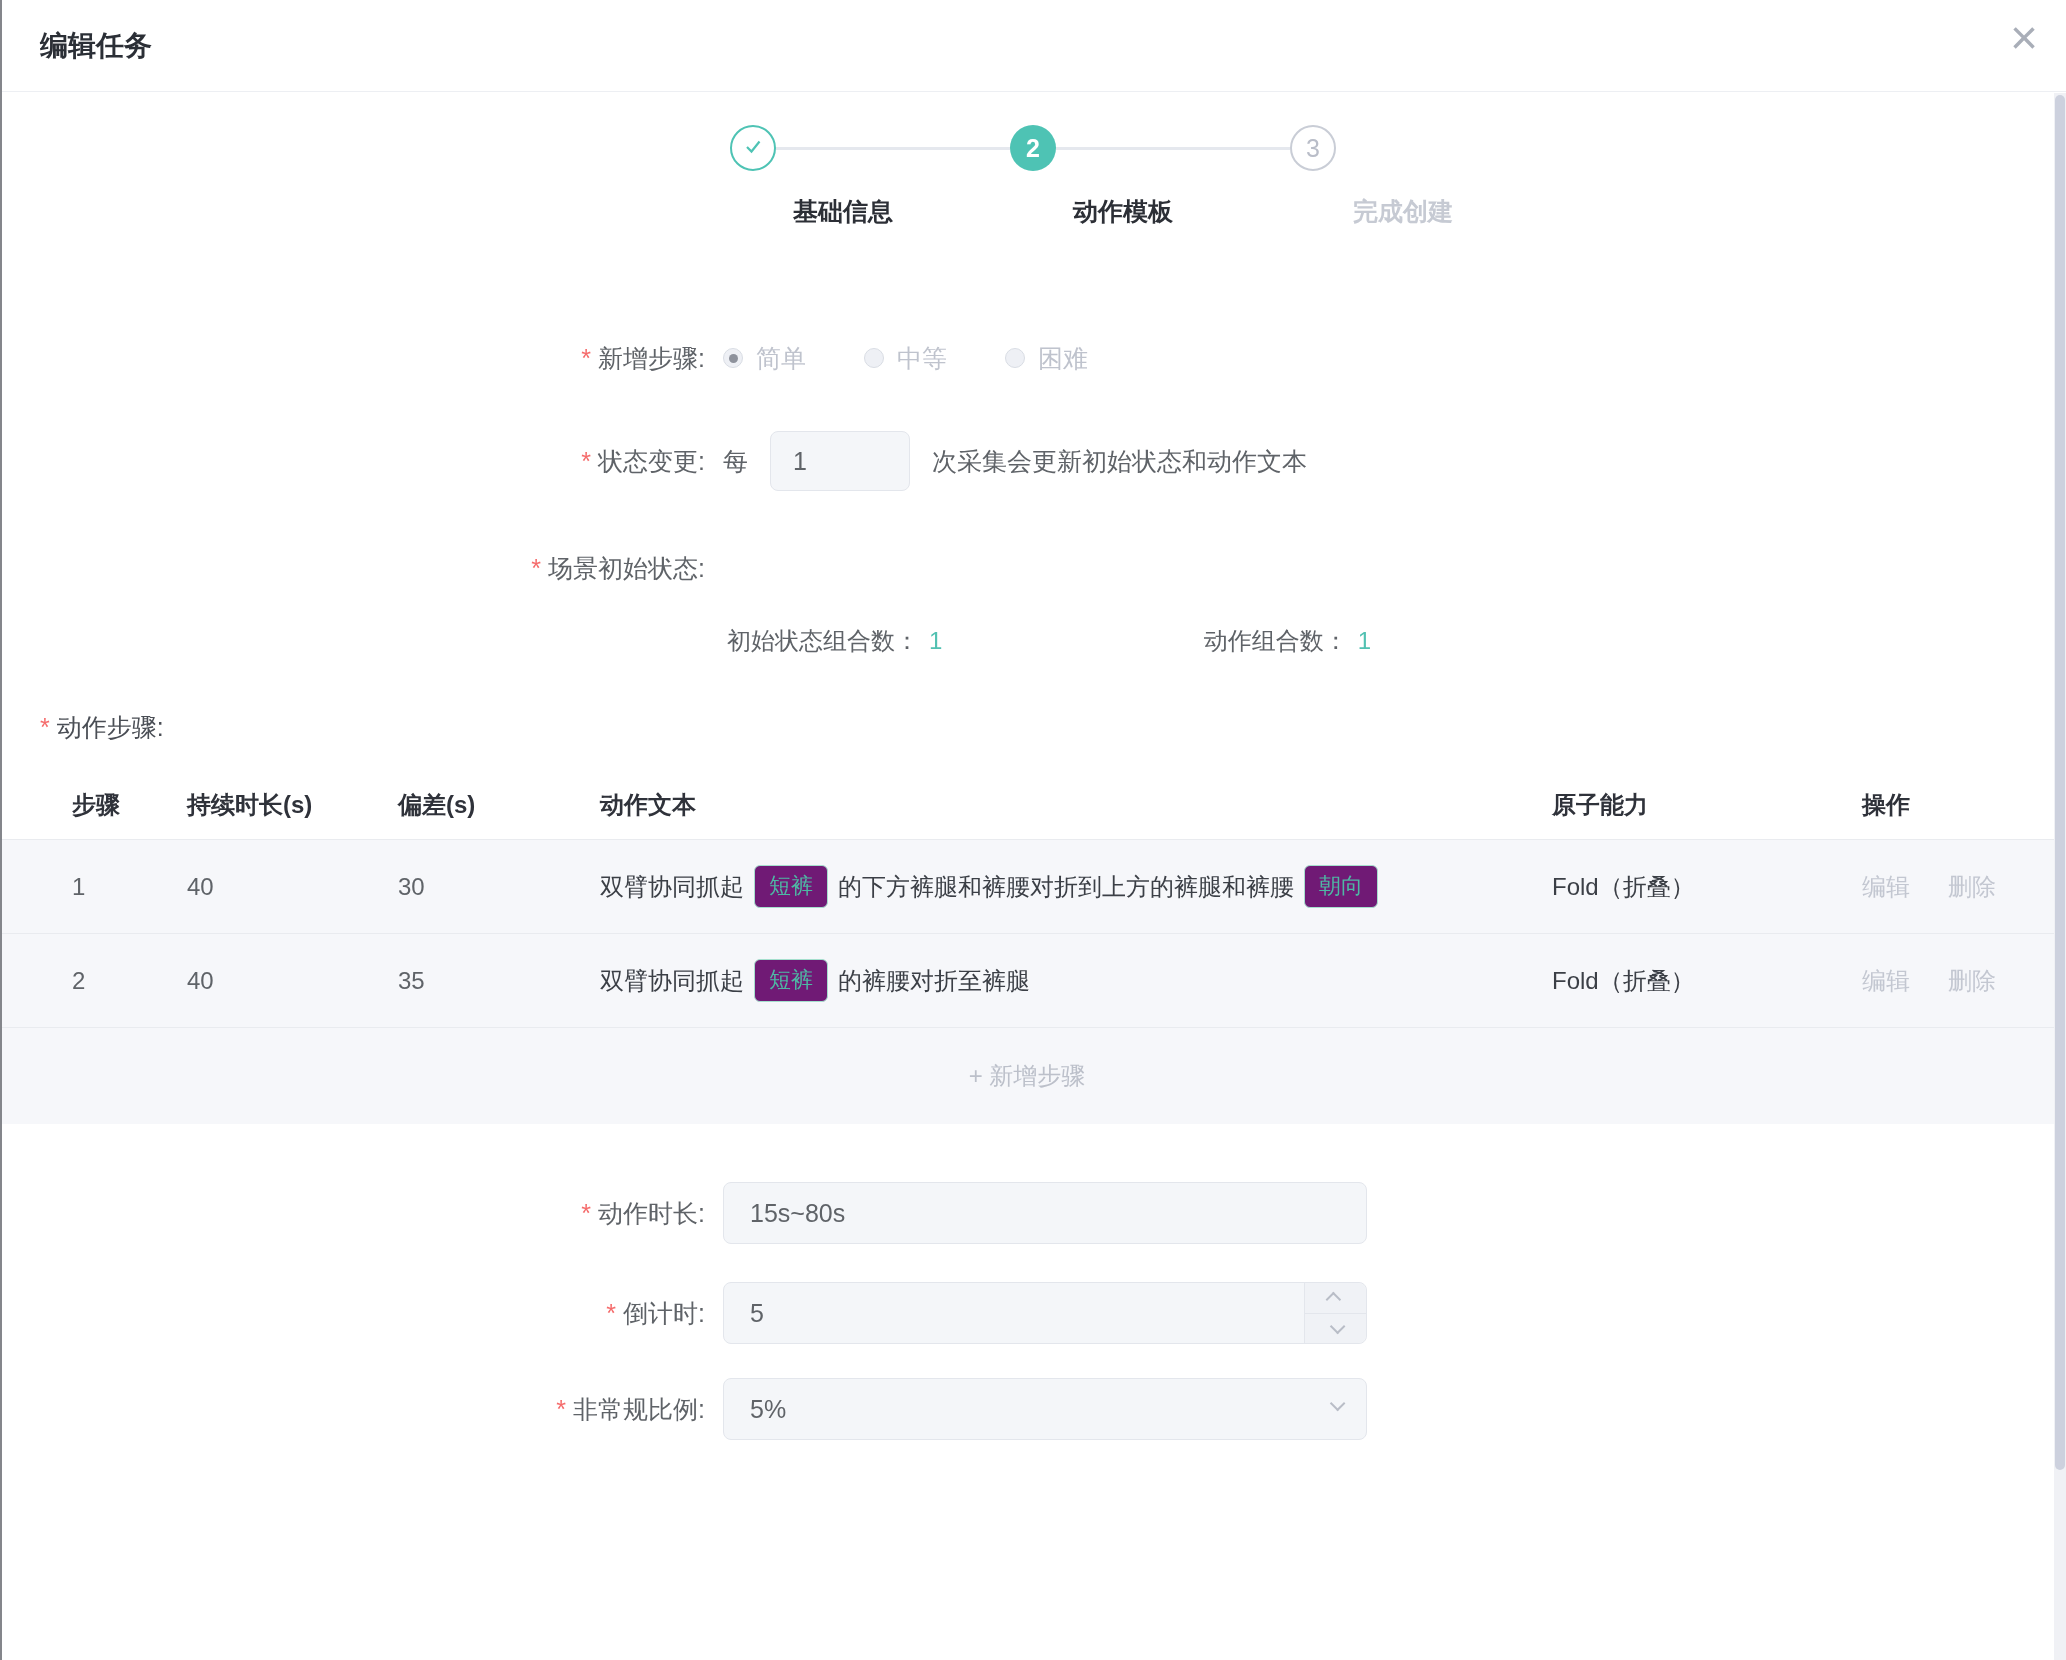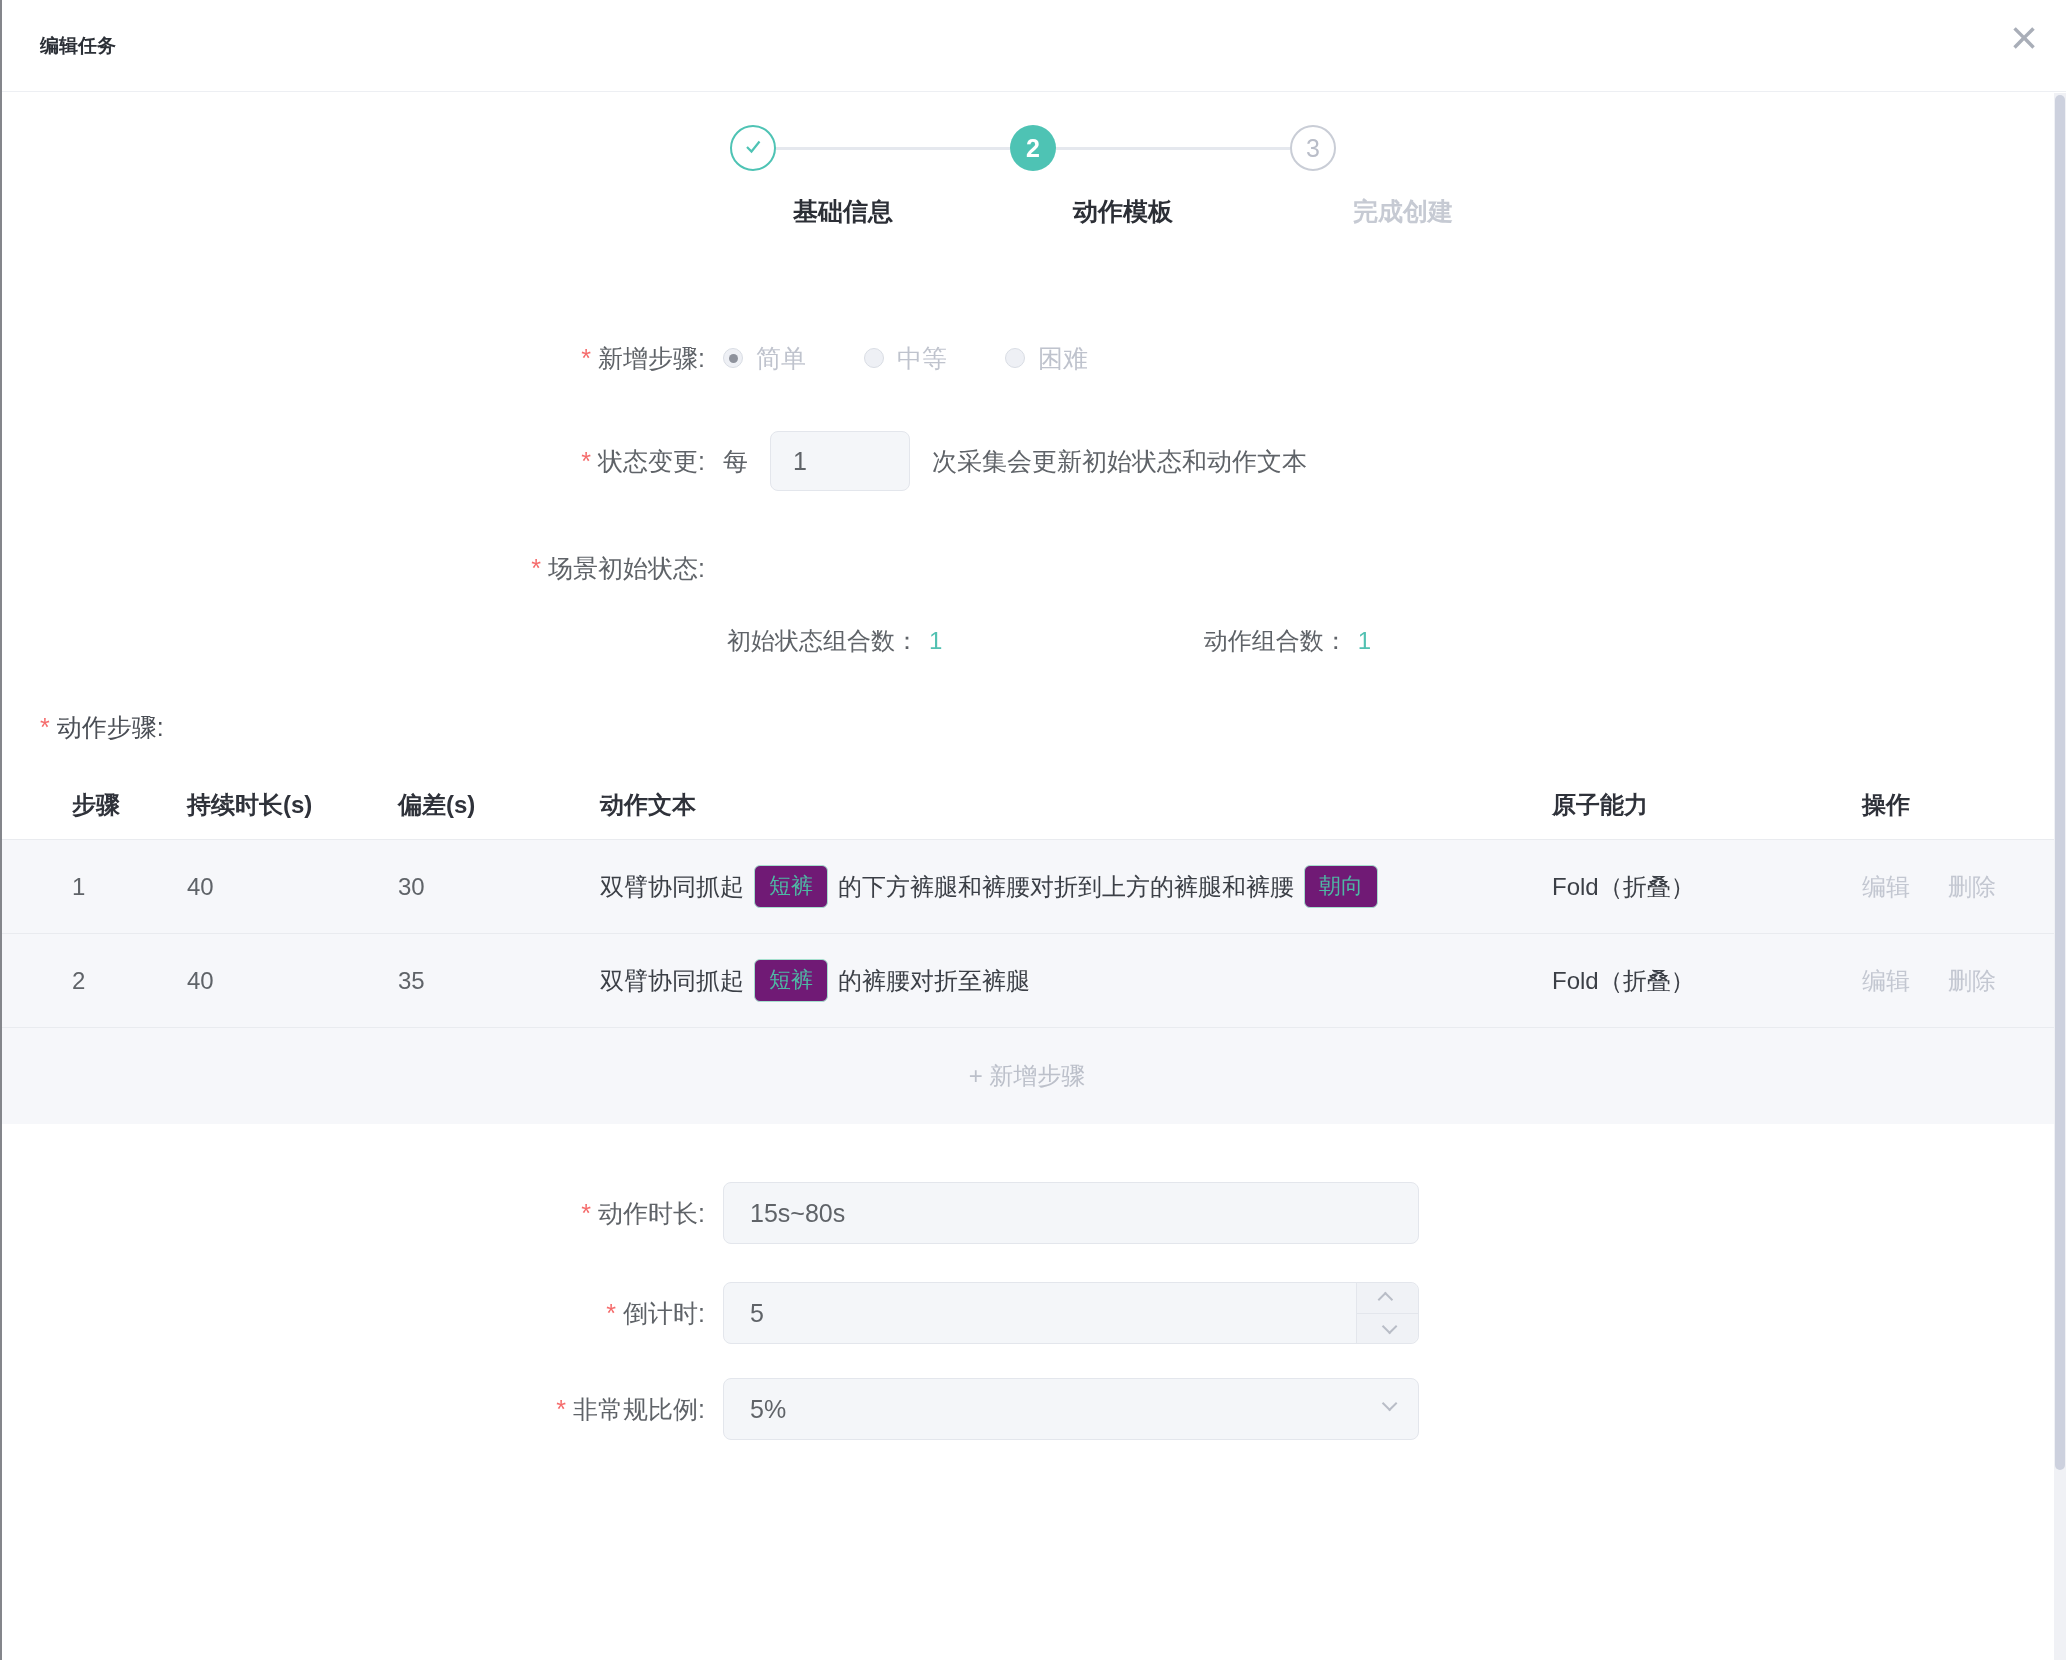--- a/index.html
+++ b/index.html
@@ -3,21 +3,21 @@
 <meta charset="utf-8">
 <style>
   * { margin:0; padding:0; box-sizing:border-box; }
   html,body { background:#fff; }
   body { font-family:"Liberation Sans","DejaVu Sans",sans-serif; }
   .dialog { position:relative; width:2066px; height:1660px; background:#fff; overflow:hidden; }
   .left-edge { position:absolute; left:0; top:0; width:2px; height:100%; background:#84868b; z-index:9; }
 
   
   .dlg-header { height:92px; display:flex; align-items:center; padding-left:40px; border-bottom:1px solid #edeff3; position:relative; }
-  .dlg-title { font-size:19px; font-weight:700; color:#2b2f36; }
+  .dlg-title { font-size:28px; font-weight:700; color:#2b2f36; }
   .close-btn { position:absolute; top:14px; right:28px; font-size:48px; font-weight:300; color:#a9aeb8; line-height:1; cursor:pointer; }
 
   
   .scroll-track { position:absolute; right:0; top:93px; bottom:0; width:12px; background:#f0f1f5; z-index:8; }
   .scroll-thumb { position:absolute; top:2px; left:1px; width:10px; height:1375px; background:#cdd1de; border-radius:5px; }
 
   
   .stepper-circles { margin-top:33px; display:flex; align-items:center; justify-content:center; }
   .step-circle { width:46px; height:46px; border-radius:50%; display:flex; align-items:center; justify-content:center; flex:0 0 46px; }
   .step-circle.done { border:2.5px solid #4ec3b4; background:#fff; }
@@ -73,21 +73,21 @@
   .cell-ability { color:#3b3f46 !important; }
   .actions-cell { display:flex; }
   .action-link { color:#c3c7d1; font-size:24px; margin-right:38px; cursor:pointer; }
   .add-row { height:97px; background:#f6f7fa; border-top:1px solid #e9ebef; display:flex; align-items:center; justify-content:center; }
   .add-row span { color:#bcc0ca; font-size:24px; cursor:pointer; }
 
   
   .row-duration { margin-top:58px; }
   .row-countdown { margin-top:38px; }
   .row-ratio { margin-top:34px; }
-  .input-wrap { position:relative; width:696px; height:62px; }
+  .input-wrap { position:relative; width:644px; height:62px; }
   .big-input { width:100%; height:100%; background:#f4f6f9; border:1px solid #e3e6ec; border-radius:8px; font-size:25px; color:#5f6368; padding-left:26px; font-family:inherit; outline:none; }
   .spinner { position:absolute; right:1px; top:1px; bottom:1px; width:62px; border-left:1px solid #e3e6ec; display:flex; flex-direction:column; border-radius:0 8px 8px 0; overflow:hidden; }
   .spin-btn { flex:1; background:#f0f2f6; display:flex; align-items:center; justify-content:center; cursor:pointer; }
   .spin-btn + .spin-btn { border-top:1px solid #e3e6ec; }
   .chev { width:11px; height:11px; border-left:2px solid #b9bdc7; border-top:2px solid #b9bdc7; }
   .chev.up { transform:rotate(45deg) translateY(3px); }
   .chev.down { transform:rotate(225deg) translateY(3px); }
   .select-chev { position:absolute; right:26px; top:50%; margin-top:-9px; }
 </style>
 </head>

